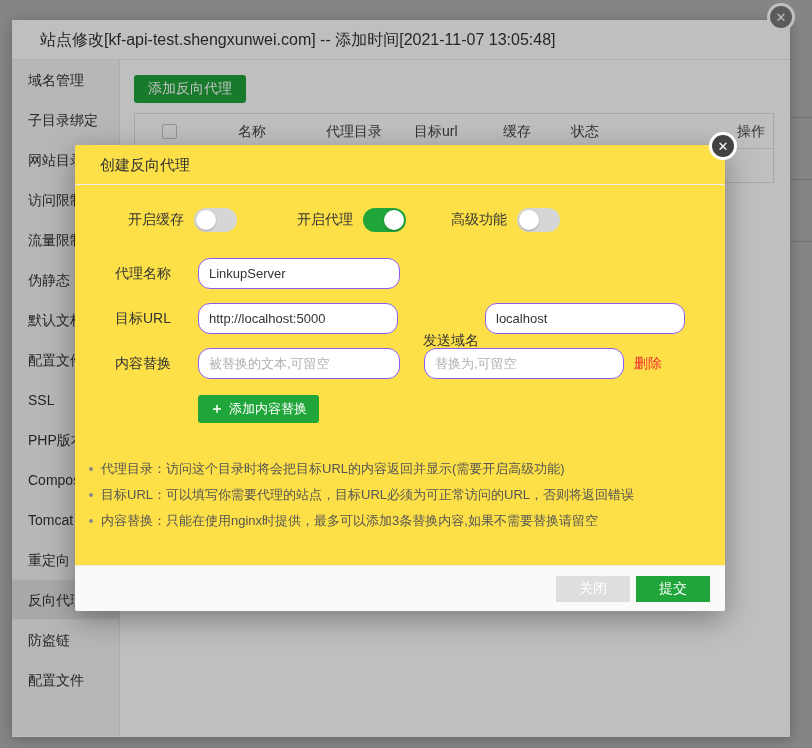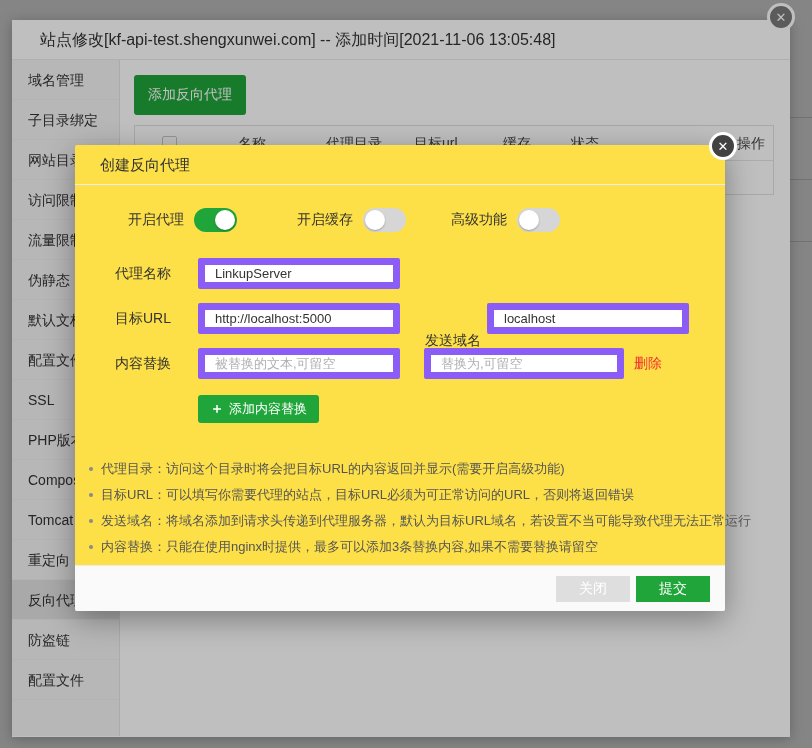--- a/index.html
+++ b/index.html
@@ -32,21 +32,21 @@
     height:40px; line-height:40px; padding-left:16px; font-size:14px; color:#333;
     border-bottom:1px solid #efefef; white-space:nowrap; overflow:hidden; cursor:pointer;
   }
   .side-item.active { background:#e2e2e2; }
   .content { flex:1; padding:15px 14px; position:relative; }
   .btn {
     display:inline-flex; align-items:center; justify-content:center;
     border:none; cursor:pointer; font-family:inherit;
     background:#20a53a; color:#fff; font-size:14px; border-radius:3px;
   }
-  .add-proxy-btn { height:40px; padding:0 14px; }
+  .add-proxy-btn { height:28px; padding:0 14px; }
   .proxy-table {
     margin-top:10px; width:640px; height:70px;
     border:1px solid #e0e0e0; background:#fff;
   }
   .thead { position:relative; height:35px; border-bottom:1px solid #e6e6e6; }
   .th { position:absolute; top:0; line-height:35px; font-size:14px; color:#444; }
   .checkbox {
     position:absolute; left:27px; top:10px; width:15px; height:15px;
     border:1px solid #c7c7c7; background:#fff; border-radius:2px; cursor:pointer;
   }
@@ -81,21 +81,21 @@
   .switch.on { background:#20a53a; }
   .knob {
     position:absolute; top:2px; left:2px; width:20px; height:20px; border-radius:50%;
     background:#fff; box-shadow:0 1px 2px rgba(0,0,0,.25);
   }
   .switch.on .knob { left:auto; right:2px; }
   .form-row { display:flex; align-items:center; margin-bottom:14px; height:31px; }
   .f-label { width:83px; font-size:14px; color:#333; flex:none; }
   .f-label.mid { width:62px; margin-left:25px;margin-top:44px; }
   .text-input {
-    width:202px; height:31px; border:7px solid #8b5cf6; border-radius:2px;
+    width:202px; height:31px; border:1px solid #8b5cf6; border-radius:12px;
     padding:0 10px; font-size:13px; color:#333; font-family:inherit; outline:none;
   }
   .text-input.second { margin-left:24px; width:200px; }
   .text-input::placeholder { color:#b0b0b0; }
   .del-link { margin-left:10px; font-size:14px; color:#f03030; text-decoration:none; cursor:pointer; }
   .add-replace-btn { height:28px; padding:0 12px; margin-left:83px; margin-top:2px; font-size:13px; }
   .plus { font-weight:bold; margin-right:5px; font-size:14px; }
   .tips { list-style:none; margin:33px 0 0 -27px; }
   .tips li {
     position:relative; padding-left:13px; font-size:13px; color:#555; line-height:26px;
@@ -114,21 +114,21 @@
   .foot-btn.gray { background:#dedede; }
 </style>
 </head>
 <body>
 
 <div class="bg-rows"></div>
 
 <div class="overlay-outer"></div>
 
 <div class="outer-modal">
-  <div class="outer-title">站点修改[kf-api-test.shengxunwei.com] -- 添加时间[2021-11-06 13:05:48]</div>
+  <div class="outer-title">站点修改[kf-api-test.shengxunwei.com] -- 添加时间[2021-11-07 13:05:48]</div>
   <div class="outer-body">
     <div class="sidebar">
       <div class="side-item">域名管理</div>
       <div class="side-item">子目录绑定</div>
       <div class="side-item">网站目录</div>
       <div class="side-item">访问限制</div>
       <div class="side-item">流量限制</div>
       <div class="side-item">伪静态</div>
       <div class="side-item">默认文档</div>
       <div class="side-item">配置文件</div>
@@ -162,28 +162,28 @@
 </div>
 
 <div class="overlay-inner"></div>
 
 <div class="dialog">
   <div class="dialog-header">创建反向代理</div>
   <div class="dialog-body">
 
     <div class="toggle-row">
       <span class="toggle-group">
-        <span class="t-label">开启代理</span>
-        <span class="switch on">
+        <span class="t-label">开启缓存</span>
+        <span class="switch">
             <span class="knob"></span>
           </span>
       </span>
       <span class="toggle-group">
-        <span class="t-label">开启缓存</span>
-        <span class="switch">
+        <span class="t-label">开启代理</span>
+        <span class="switch on">
             <span class="knob"></span>
           </span>
       </span>
       <span class="toggle-group g3">
         <span class="t-label">高级功能</span>
         <span class="switch">
             <span class="knob"></span>
           </span>
       </span>
     </div>
@@ -208,21 +208,20 @@
     </div>
 
     <button class="btn add-replace-btn">
       <span class="plus">＋</span>
       <span>添加内容替换</span>
     </button>
 
     <ul class="tips">
       <li>代理目录：访问这个目录时将会把目标URL的内容返回并显示(需要开启高级功能)</li>
       <li>目标URL：可以填写你需要代理的站点，目标URL必须为可正常访问的URL，否则将返回错误</li>
-      <li>发送域名：将域名添加到请求头传递到代理服务器，默认为目标URL域名，若设置不当可能导致代理无法正常运行</li>
       <li>内容替换：只能在使用nginx时提供，最多可以添加3条替换内容,如果不需要替换请留空</li>
     </ul>
   </div>
 
   <div class="dialog-footer">
     <button class="btn foot-btn gray">关闭</button>
     <button class="btn foot-btn">提交</button>
   </div>
 </div>
 <div class="close-btn close-inner">

